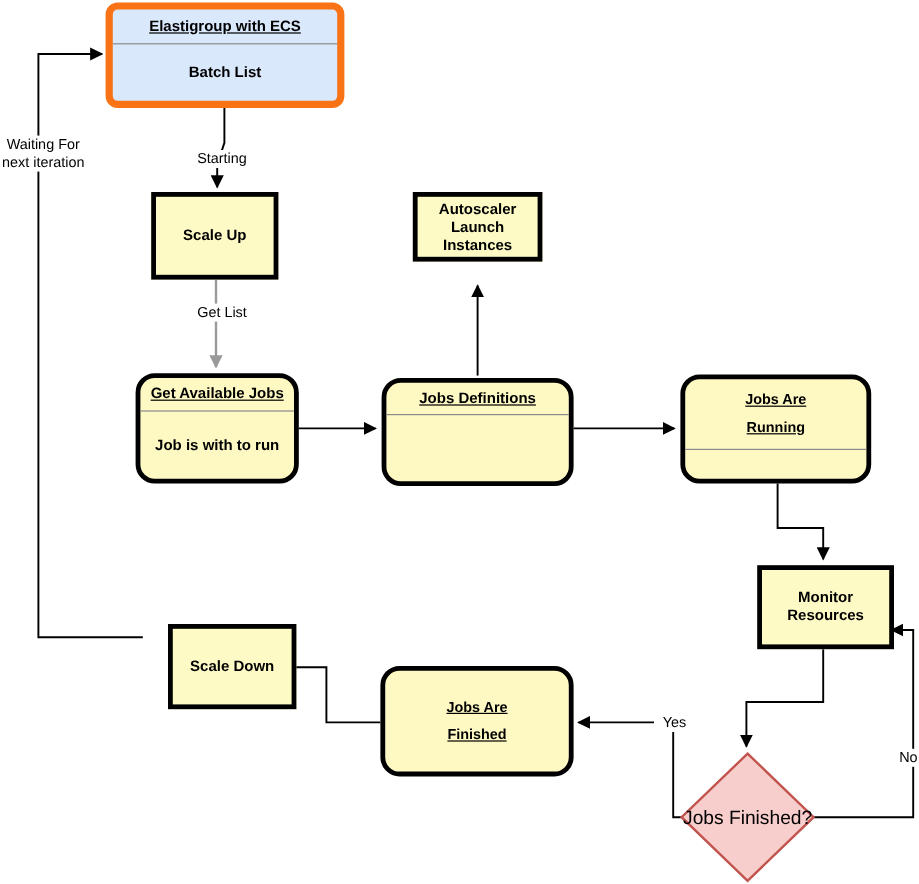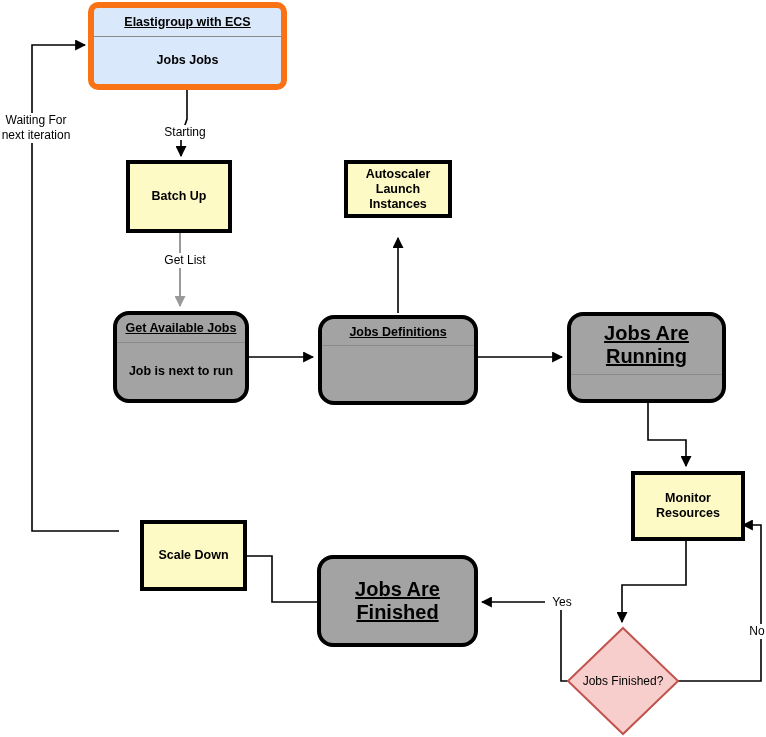--- a/index.html
+++ b/index.html
@@ -23,53 +23,53 @@
     display: flex;
     flex-direction: column;
     text-align: center;
     font-weight: bold;
     font-size: 12.5px;
     line-height: 15px;
     white-space: pre-line;
   }
   .node.simple { justify-content: center; align-items: center; }
   .yellow { background: #fdfac5; border: 4px solid #000; }
-  .green  { background: #a3a3a3; border: 4px solid #000; border-radius: 16px; }
+  .green  { background: #fef9c3; border: 4px solid #000; border-radius: 16px; }
   .blue   { background: #dae8fc; border: 6px solid #f97316; border-radius: 10px; }
   .node-header {
     flex: 0 0 auto;
     display: flex;
     align-items: center;
     justify-content: center;
     text-decoration: underline;
     padding: 2px 4px;
   }
   .node-divider { border-top: 1px solid #8a8a8a; margin: 0; }
   .node-body {
     flex: 1 1 auto;
     display: flex;
     align-items: center;
     justify-content: center;
     white-space: pre-line;
     padding: 0 4px;
   }
-  .big-title { font-size: 20px; line-height: 23px; text-decoration: underline; }
+  .big-title { font-size: 12px; line-height: 23px; text-decoration: underline; }
   .edge-label {
     position: absolute;
     background: #ffffff;
     font-size: 12px;
     line-height: 15px;
     font-weight: normal;
     text-align: center;
     white-space: pre-line;
     padding: 0 2px;
   }
   .diamond-label {
     position: absolute;
-    font-size: 12px;
+    font-size: 16px;
     font-weight: normal;
     text-align: center;
   }
 </style>
 </head>
 <body>
 
 <div class="canvas">
 
   <svg class="edge-layer">
@@ -103,37 +103,37 @@
     <path d="M568,681 L561,681 L561,602 L482,602" fill="none" stroke="#000" stroke-width="1.6" marker-end="url(#arrow-black)"></path>
 
     <path d="M317,602 L272,602 L272,556 L230,556" fill="none" stroke="#000" stroke-width="1.6" marker-end="url(#arrow-black)"></path>
 
     <polygon points="623,628 678,681 623,734 568,681" fill="#f7cecc" stroke="#c1544e" stroke-width="2"></polygon>
   </svg>
 
   <div class="node blue" style="left:88px; top:2px; width:199px; height:88px;">
     <div class="node-header" style="height:24px;">Elastigroup with ECS</div>
     <div class="node-divider"></div>
-    <div class="node-body">Jobs Jobs</div>
+    <div class="node-body">Batch List</div>
   </div>
 
   <div class="node yellow simple" style="left:126px; top:160px; width:106px; height:73px;">
-    <div>Batch Up</div>
+    <div>Scale Up</div>
   </div>
 
   <div class="node yellow simple" style="left:344px; top:160px; width:108px; height:58px;">
     <div>Autoscaler
 Launch
 Instances</div>
   </div>
 
   <div class="node green" style="left:113px; top:311px; width:136px; height:92px;">
     <div class="node-header" style="height:23px;">Get Available Jobs</div>
     <div class="node-divider"></div>
-    <div class="node-body">Job is next to run</div>
+    <div class="node-body">Job is with to run</div>
   </div>
 
   <div class="node green" style="left:318px; top:315px; width:160px; height:90px;">
     <div class="node-header" style="height:22px;">Jobs Definitions</div>
     <div class="node-divider"></div>
   </div>
 
   <div class="node green" style="left:567px; top:312px; width:159px; height:91px;">
     <div class="node-header big-title" style="height:54px;">Jobs Are
 Running</div>

